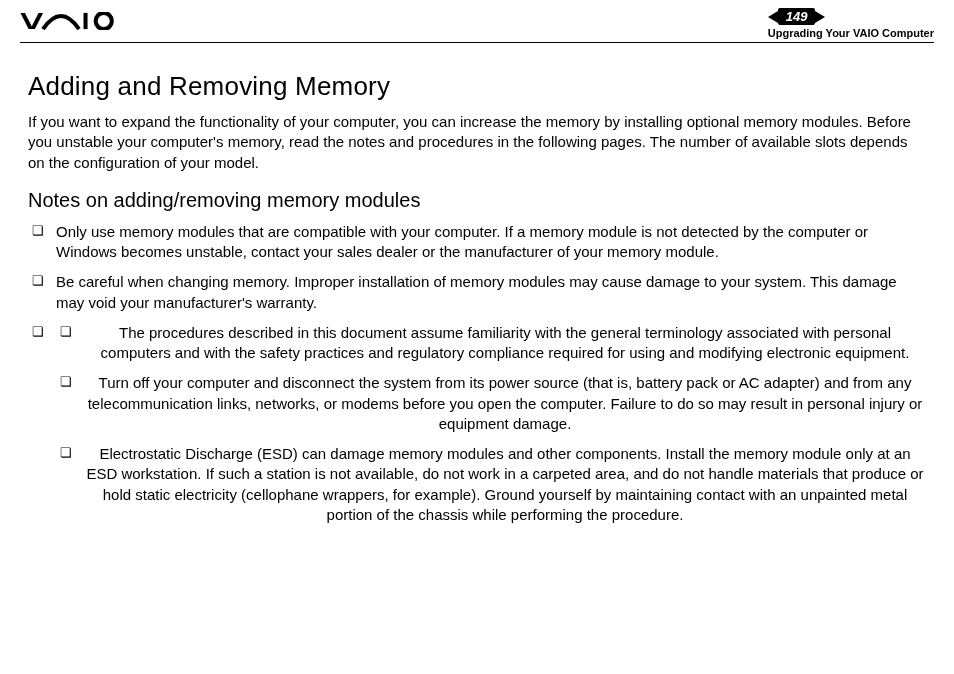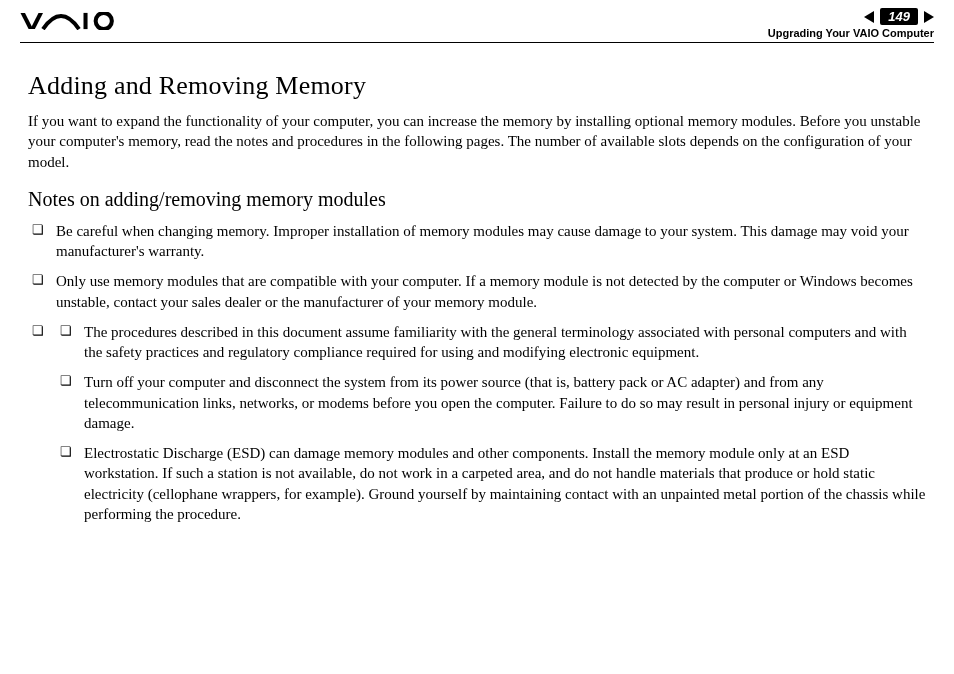--- a/index.html
+++ b/index.html
@@ -2,35 +2,35 @@
 <html><head>
 <meta charset="utf-8">
 <style>
   * { margin: 0; padding: 0; box-sizing: border-box; }
   html, body { width: 954px; height: 674px; background: #fff; font-family: Arial, Helvetica, sans-serif; color: #000; }
   .page { width: 954px; height: 674px; position: relative; padding: 0; }
   .header { display: flex; justify-content: space-between; align-items: flex-start; padding: 8px 20px 0 20px; height: 40px; }
   .logo { margin-top: 4px; }
   .logo svg { height: 18px; width: auto; display: block; }
   .header-right { text-align: right; }
-  .page-nav { display: flex; align-items: center; justify-content: flex-end; gap: 6px; margin-bottom: 2px; }
+  .page-nav { display: flex; align-items: center; margin-bottom: 2px; }
   .page-num { background: #000; color: #fff; font-weight: bold; font-style: italic; font-size: 13px; padding: 1px 8px; border-radius: 2px; }
   .arrow { width: 0; height: 0; display: inline-block; }
   .arrow-left { border-top: 6px solid transparent; border-bottom: 6px solid transparent; border-right: 10px solid #000; }
   .arrow-right { border-top: 6px solid transparent; border-bottom: 6px solid transparent; border-left: 10px solid #000; }
   .section-label { font-size: 11px; font-weight: bold; }
   .hrule { border: none; border-top: 1px solid #000; margin: 2px 20px 0 20px; }
-  .content { padding: 28px 28px 0 28px; font-family: Liberation Serif, serif; }
+  .content { padding: 28px 28px 0 28px; }
   .h1 { font-size: 26px; font-weight: 400; margin-bottom: 10px; letter-spacing: 0.2px; }
   .intro { font-size: 15px; line-height: 1.35; margin-bottom: 16px; }
   .h2 { font-size: 20px; font-weight: 400; margin-bottom: 10px; }
   ul.bullets { list-style: none; padding-left: 0; }
   ul.bullets > li { position: relative; padding-left: 28px; font-size: 15px; line-height: 1.35; margin-bottom: 10px; }
   ul.bullets > li::before { content: "❏"; position: absolute; left: 4px; top: 0; font-size: 13px; }
-  ul.sub { list-style: none; padding-left: 0; margin-top: 8px; }
+  ul.sub { list-style: none; padding-left: 0; margin-top: 8px; text-align: center; }
   ul.sub > li { position: relative; padding-left: 28px; font-size: 15px; line-height: 1.35; margin-bottom: 10px; }
   ul.sub > li::before { content: "❏"; position: absolute; left: 4px; top: 0; font-size: 13px; }
 </style>
 </head>
 <body>
 <div class="page">
 
   <div class="header">
     <div class="logo">
       <svg viewBox="0 0 220 40" width="100" height="18" aria-hidden="true">
@@ -51,22 +51,22 @@
     </div>
   </div>
 
   <hr class="hrule">
 
   <div class="content">
     <h1 class="h1">Adding and Removing Memory</h1>
     <p class="intro">If you want to expand the functionality of your computer, you can increase the memory by installing optional memory modules. Before you unstable your computer's memory, read the notes and procedures in the following pages. The number of available slots depends on the configuration of your model.</p>
     <h2 class="h2">Notes on adding/removing memory modules</h2>
     <ul class="bullets">
+      <li>Only use memory modules that are compatible with your computer. If a memory module is not detected by the computer or Windows becomes unstable, contact your sales dealer or the manufacturer of your memory module.</li>
       <li>Be careful when changing memory. Improper installation of memory modules may cause damage to your system. This damage may void your manufacturer's warranty.</li>
-      <li>Only use memory modules that are compatible with your computer. If a memory module is not detected by the computer or Windows becomes unstable, contact your sales dealer or the manufacturer of your memory module.</li>
       <li>
         <ul class="sub">
           <li>The procedures described in this document assume familiarity with the general terminology associated with personal computers and with the safety practices and regulatory compliance required for using and modifying electronic equipment.</li>
           <li>Turn off your computer and disconnect the system from its power source (that is, battery pack or AC adapter) and from any telecommunication links, networks, or modems before you open the computer. Failure to do so may result in personal injury or equipment damage.</li>
           <li>Electrostatic Discharge (ESD) can damage memory modules and other components. Install the memory module only at an ESD workstation. If such a station is not available, do not work in a carpeted area, and do not handle materials that produce or hold static electricity (cellophane wrappers, for example). Ground yourself by maintaining contact with an unpainted metal portion of the chassis while performing the procedure.</li>
         </ul>
       </li>
     </ul>
   </div>
 

